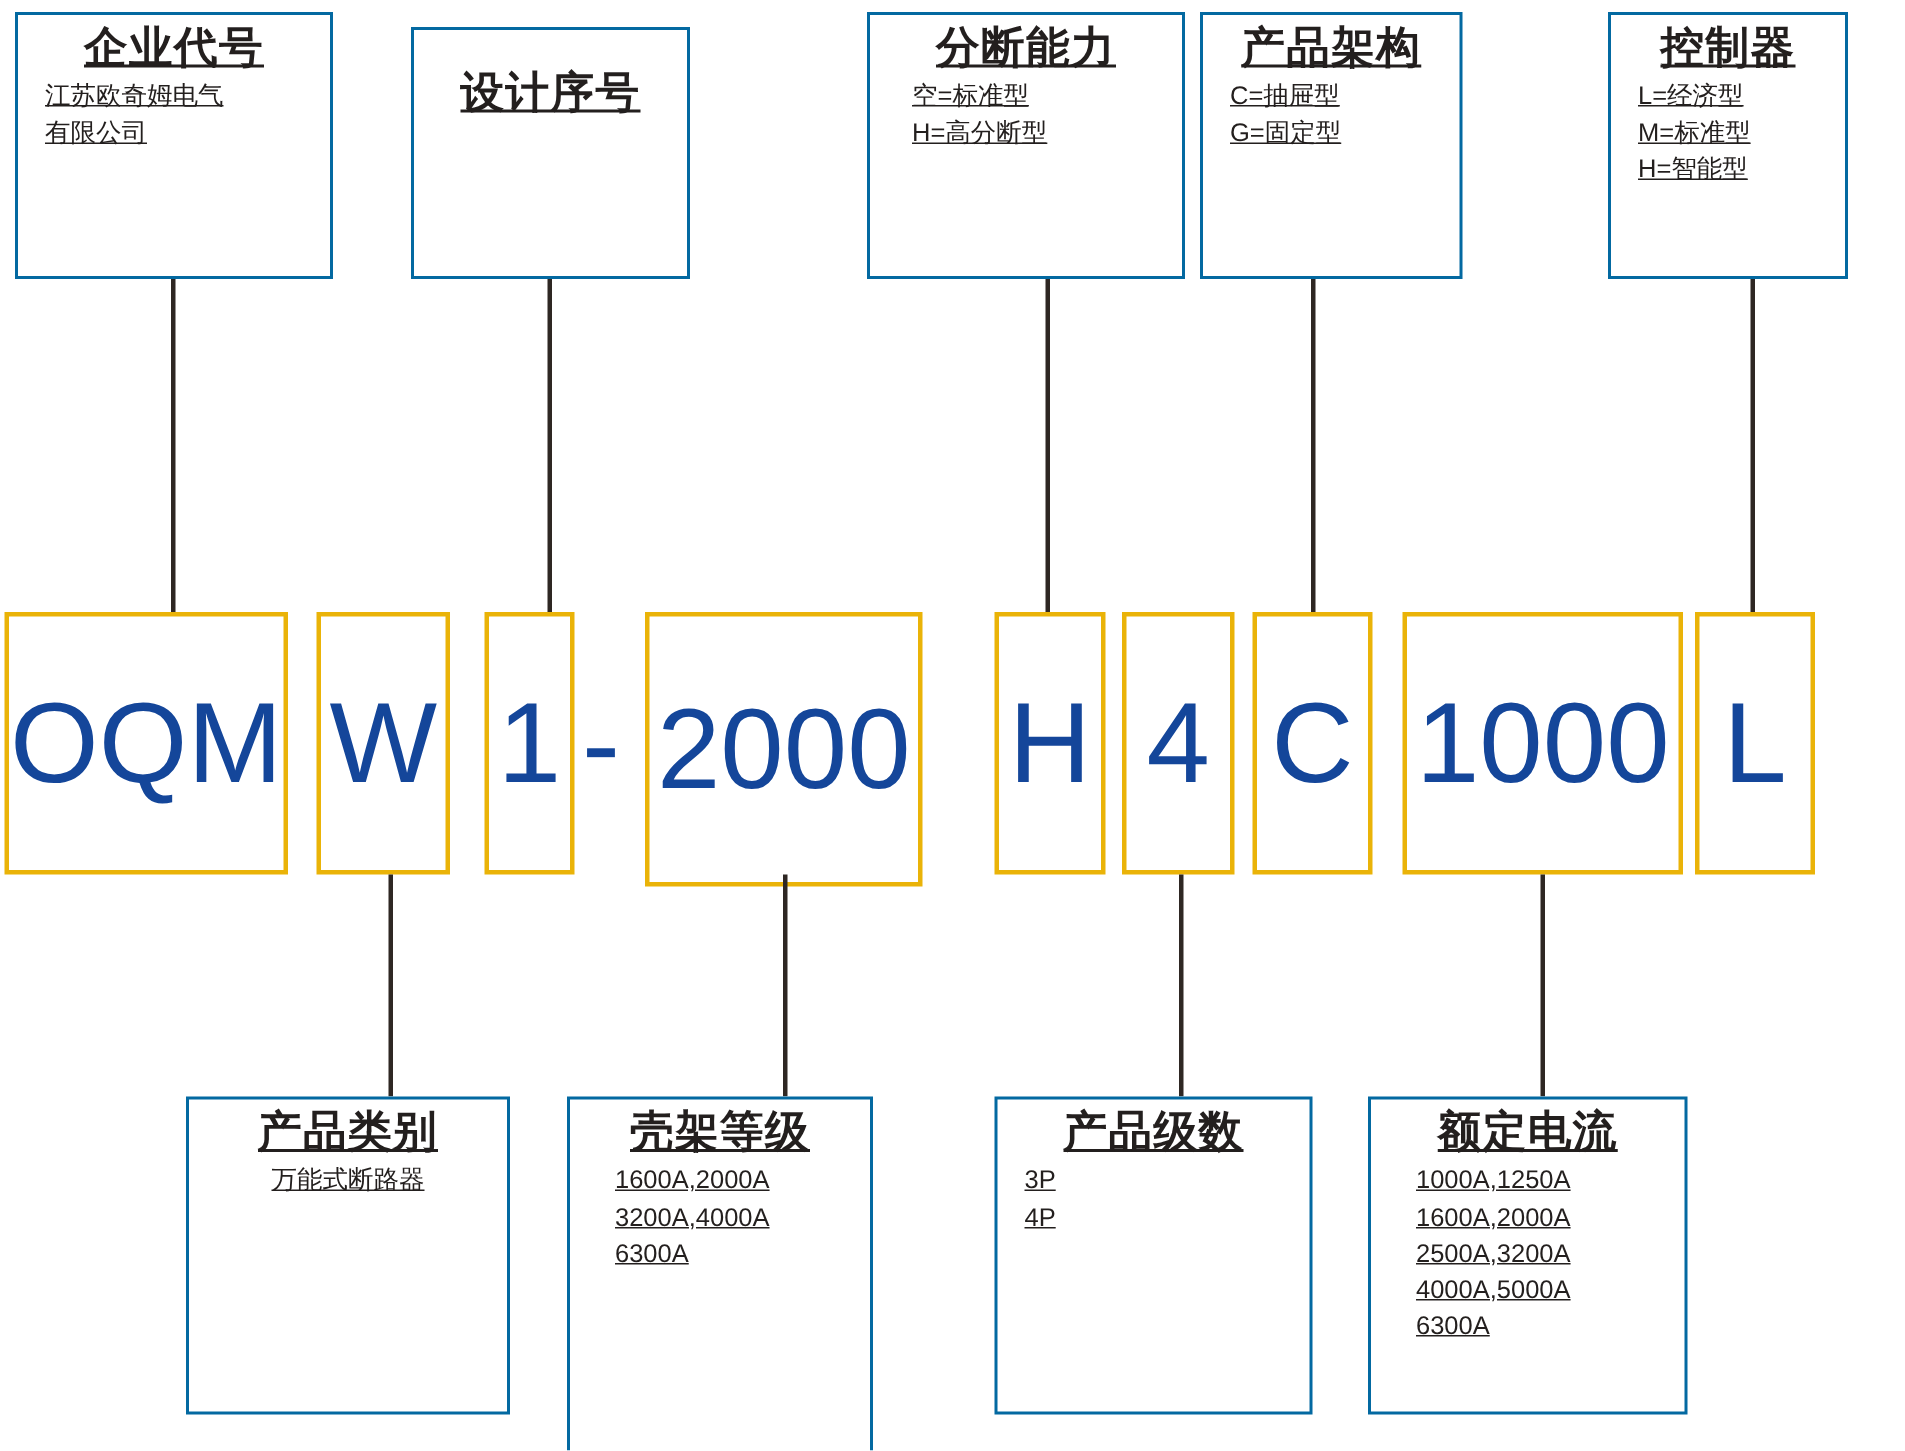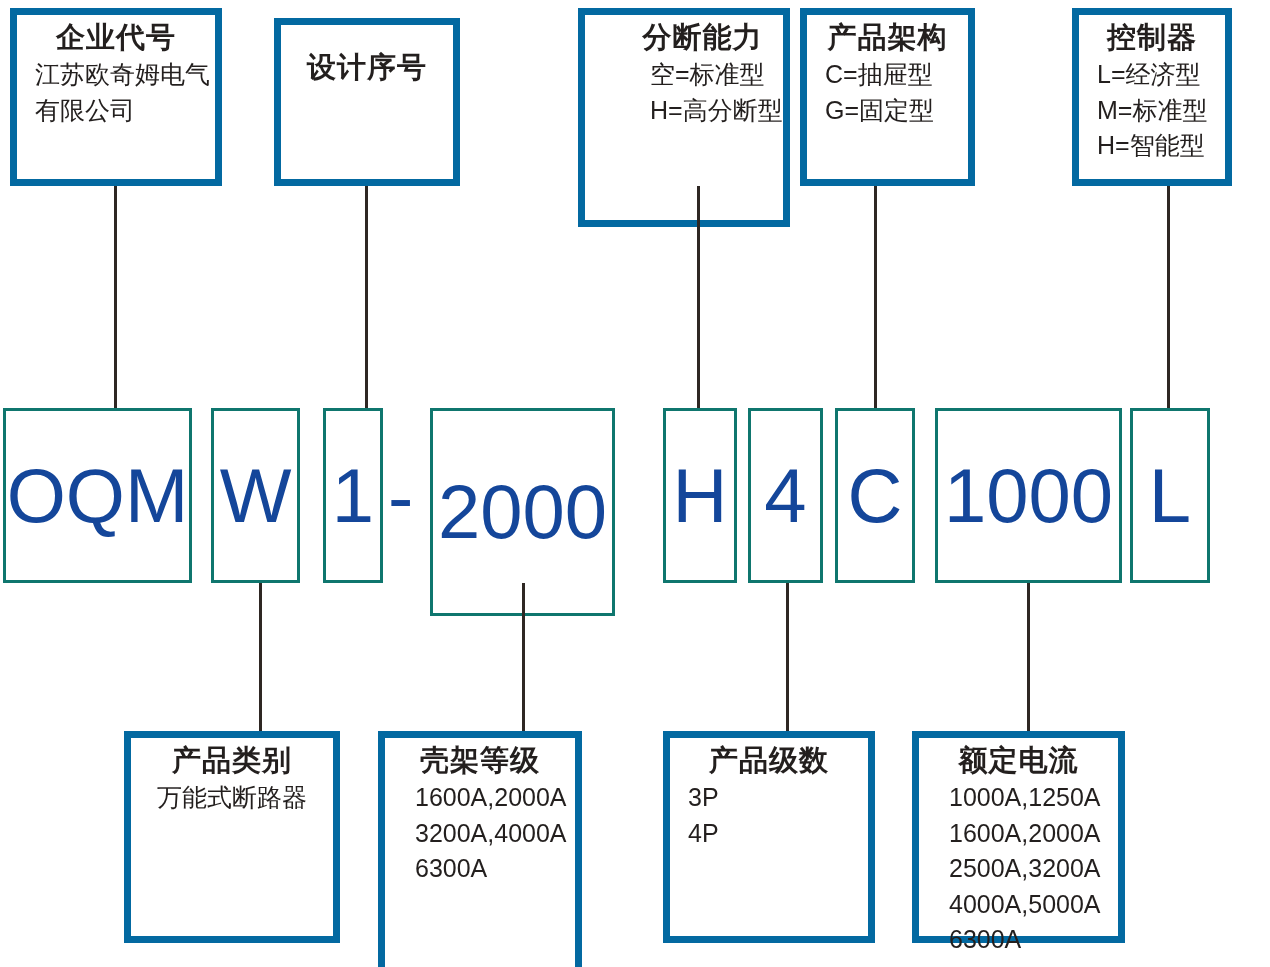--- a/index.html
+++ b/index.html
@@ -19,43 +19,44 @@
     overflow: hidden;
   }
 
   
   .box {
     position: absolute;
     box-sizing: border-box;
     background: #ffffff;
   }
   .desc-box {
-    border: 7px solid #0369a1;
+    border: 2px solid #0369a1;
     padding: 6px 0 0 0;
+    text-decoration: underline;
   }
   .code-box {
-    border: 3px solid #0f766e;
+    border: 3px solid #eab308;
     display: flex;
     align-items: center;
     justify-content: center;
   }
 
   
   .box-title {
     font-size: 29px;
     font-weight: bold;
     color: #231f1e;
     text-align: center;
     line-height: 1.12;
     letter-spacing: 1px;
     white-space: nowrap;
   }
   .box-lines {
     margin-top: 4px;
-    font-size: 25px;
+    font-size: 17px;
     line-height: 1.42;
     color: #231f1e;
     text-align: left;
   }
   .box-lines.pad-a { padding-left: 18px; }
   .box-lines.pad-b { padding-left: 28px; }
   .box-lines.pad-c { padding-left: 30px; }
   .box-lines.centered {
     text-align: center;
     padding-left: 0;
@@ -98,21 +99,21 @@
     <div class="box-lines pad-a">
       <div>江苏欧奇姆电气</div>
       <div>有限公司</div>
     </div>
   </div>
 
   <div class="box desc-box" style="left:274px; top:18px; width:186px; height:168px;">
     <div class="box-title" style="margin-top:20px;">设计序号</div>
   </div>
 
-  <div class="box desc-box" style="left:578px; top:8px; width:212px; height:219px;padding-left:37px;">
+  <div class="box desc-box" style="left:578px; top:8px; width:212px; height:178px;">
     <div class="box-title">分断能力</div>
     <div class="box-lines pad-b">
       <div>空=标准型</div>
       <div>H=高分断型</div>
     </div>
   </div>
 
   <div class="box desc-box" style="left:800px; top:8px; width:175px; height:178px;">
     <div class="box-title">产品架构</div>
     <div class="box-lines pad-a">
@@ -143,21 +144,21 @@
   <div class="box code-box" style="left:211px; top:408px; width:89px; height:175px;">
     <span class="code-text">W</span>
   </div>
 
   <div class="box code-box" style="left:323px; top:408px; width:60px; height:175px;">
     <span class="code-text">1</span>
   </div>
 
   <span class="hyphen" style="left:388px; top:459px;">-</span>
 
-  <div class="box code-box" style="left:430px; top:408px; width:185px; height:208px;">
+  <div class="box code-box" style="left:430px; top:408px; width:185px; height:183px;">
     <span class="code-text">2000</span>
   </div>
 
   <div class="box code-box" style="left:663px; top:408px; width:74px; height:175px;">
     <span class="code-text">H</span>
   </div>
 
   <div class="box code-box" style="left:748px; top:408px; width:75px; height:175px;">
     <span class="code-text">4</span>
   </div>

